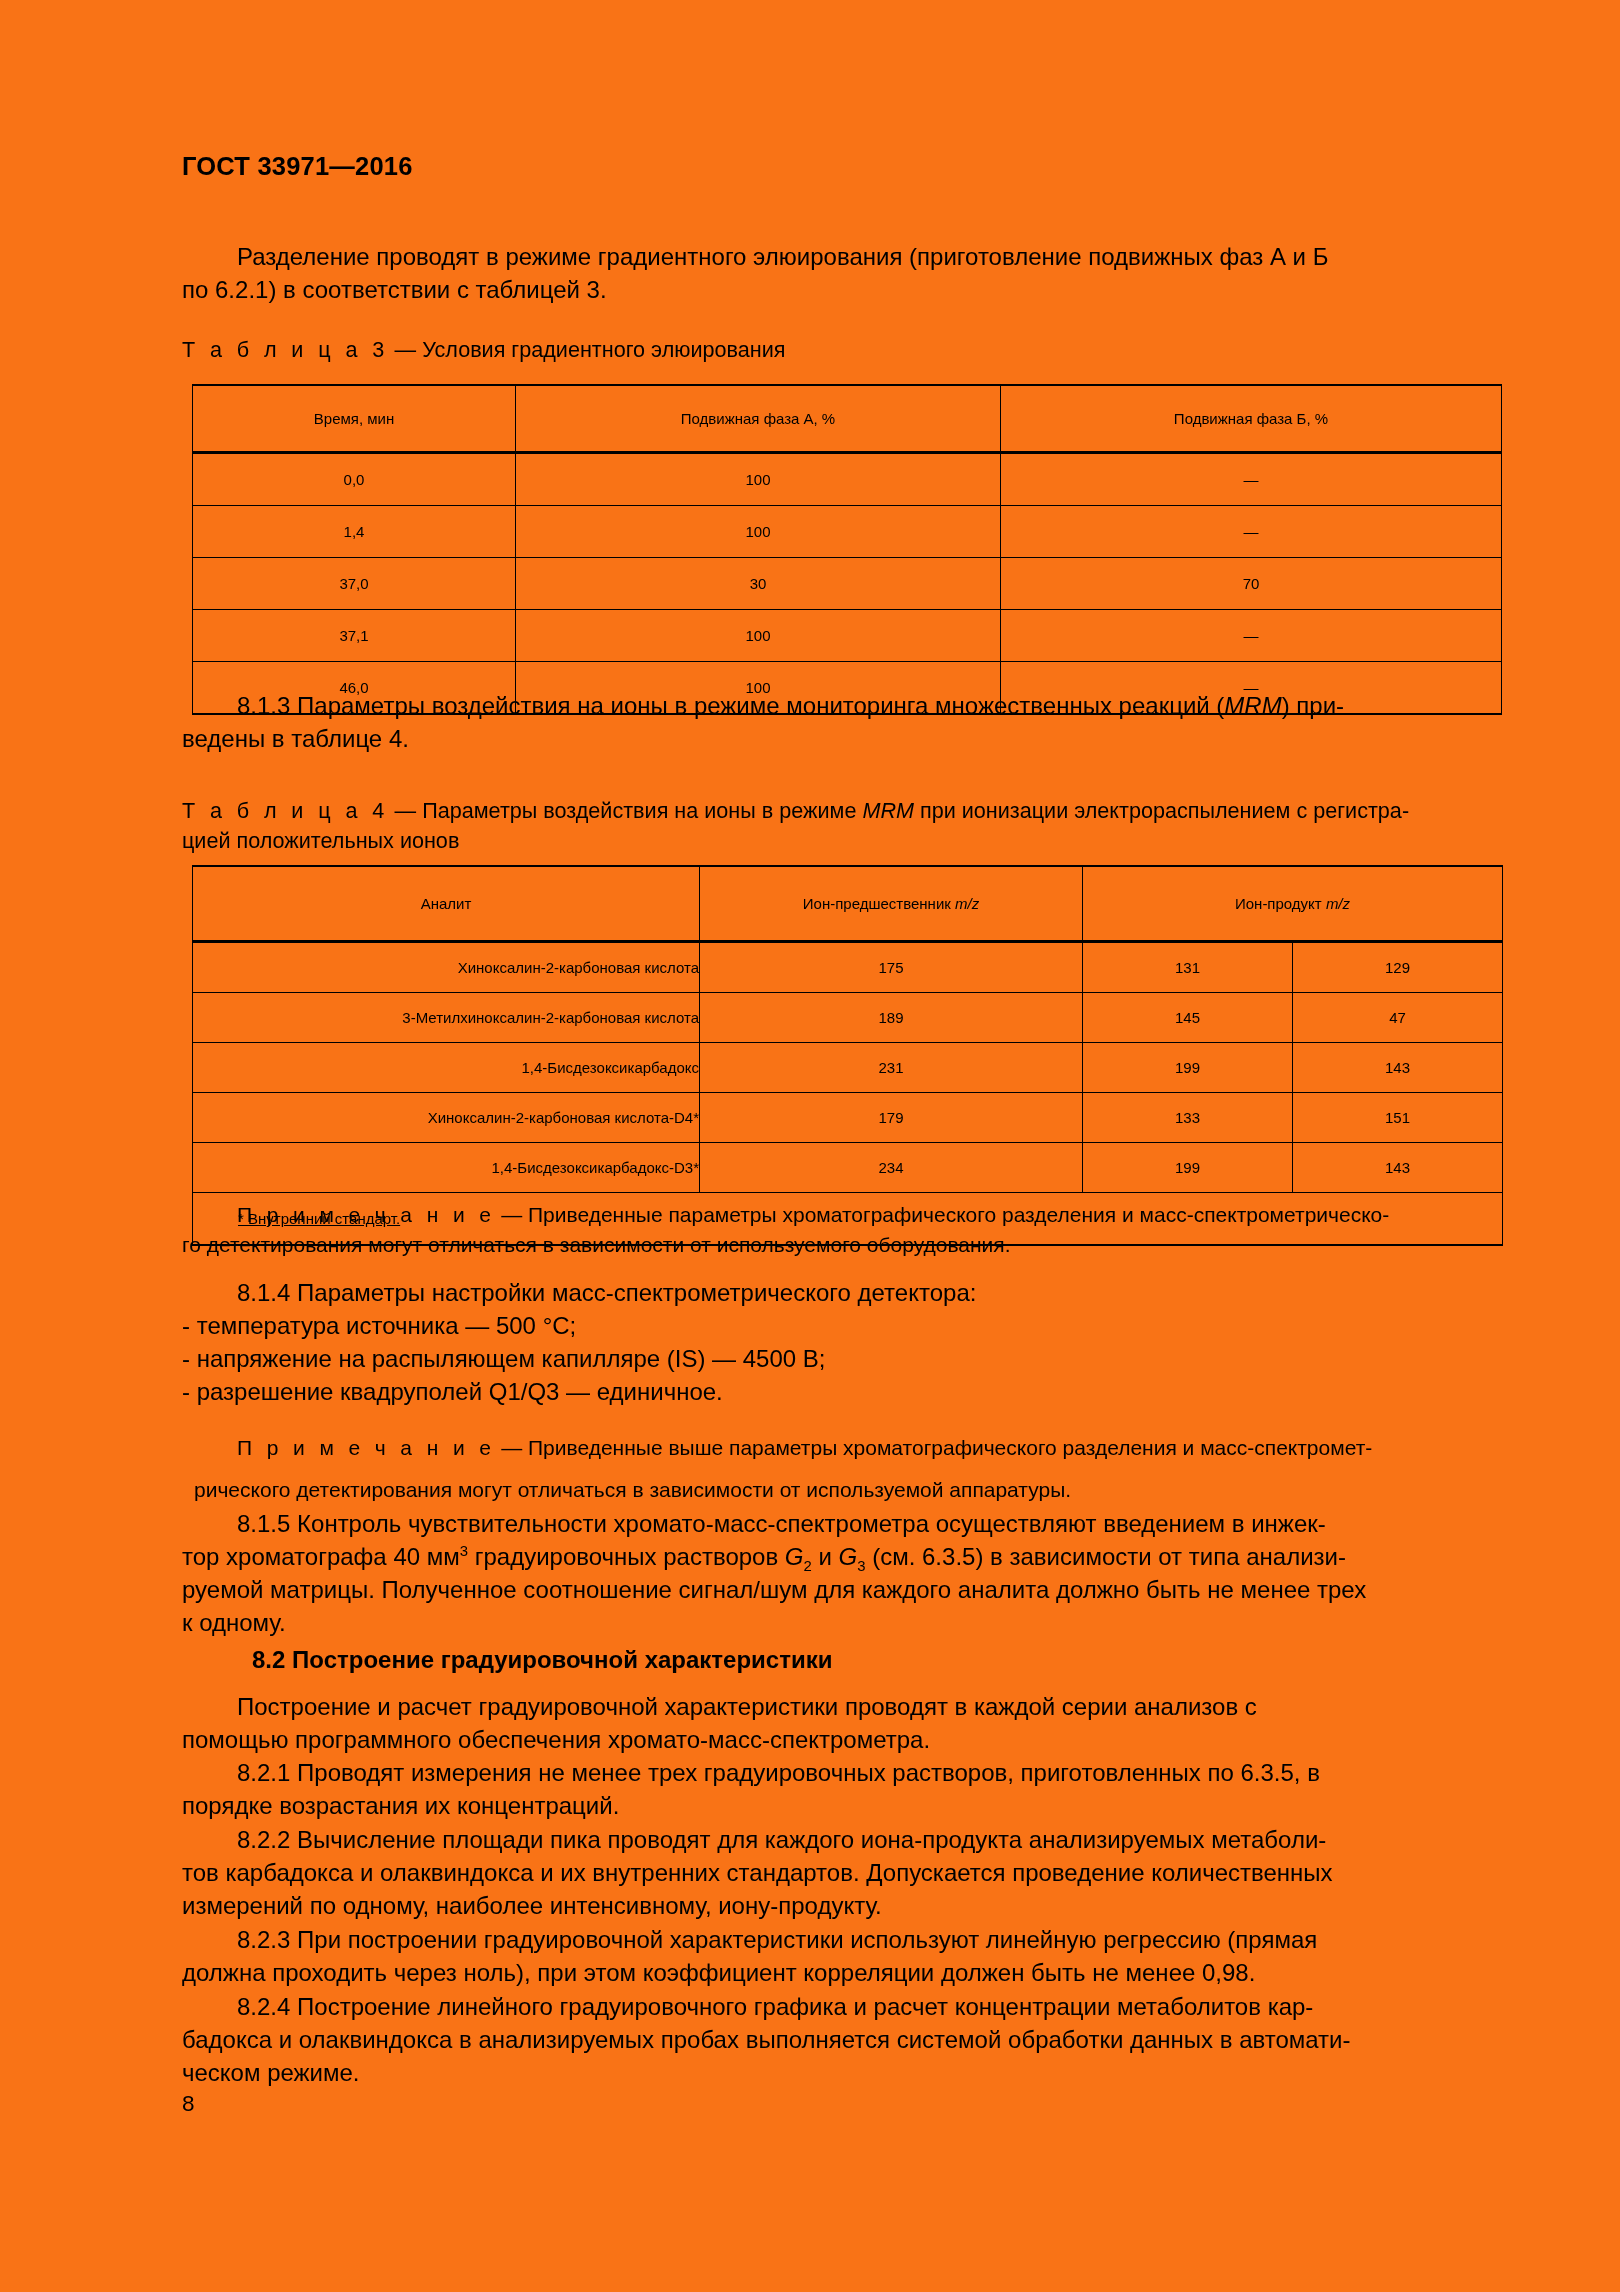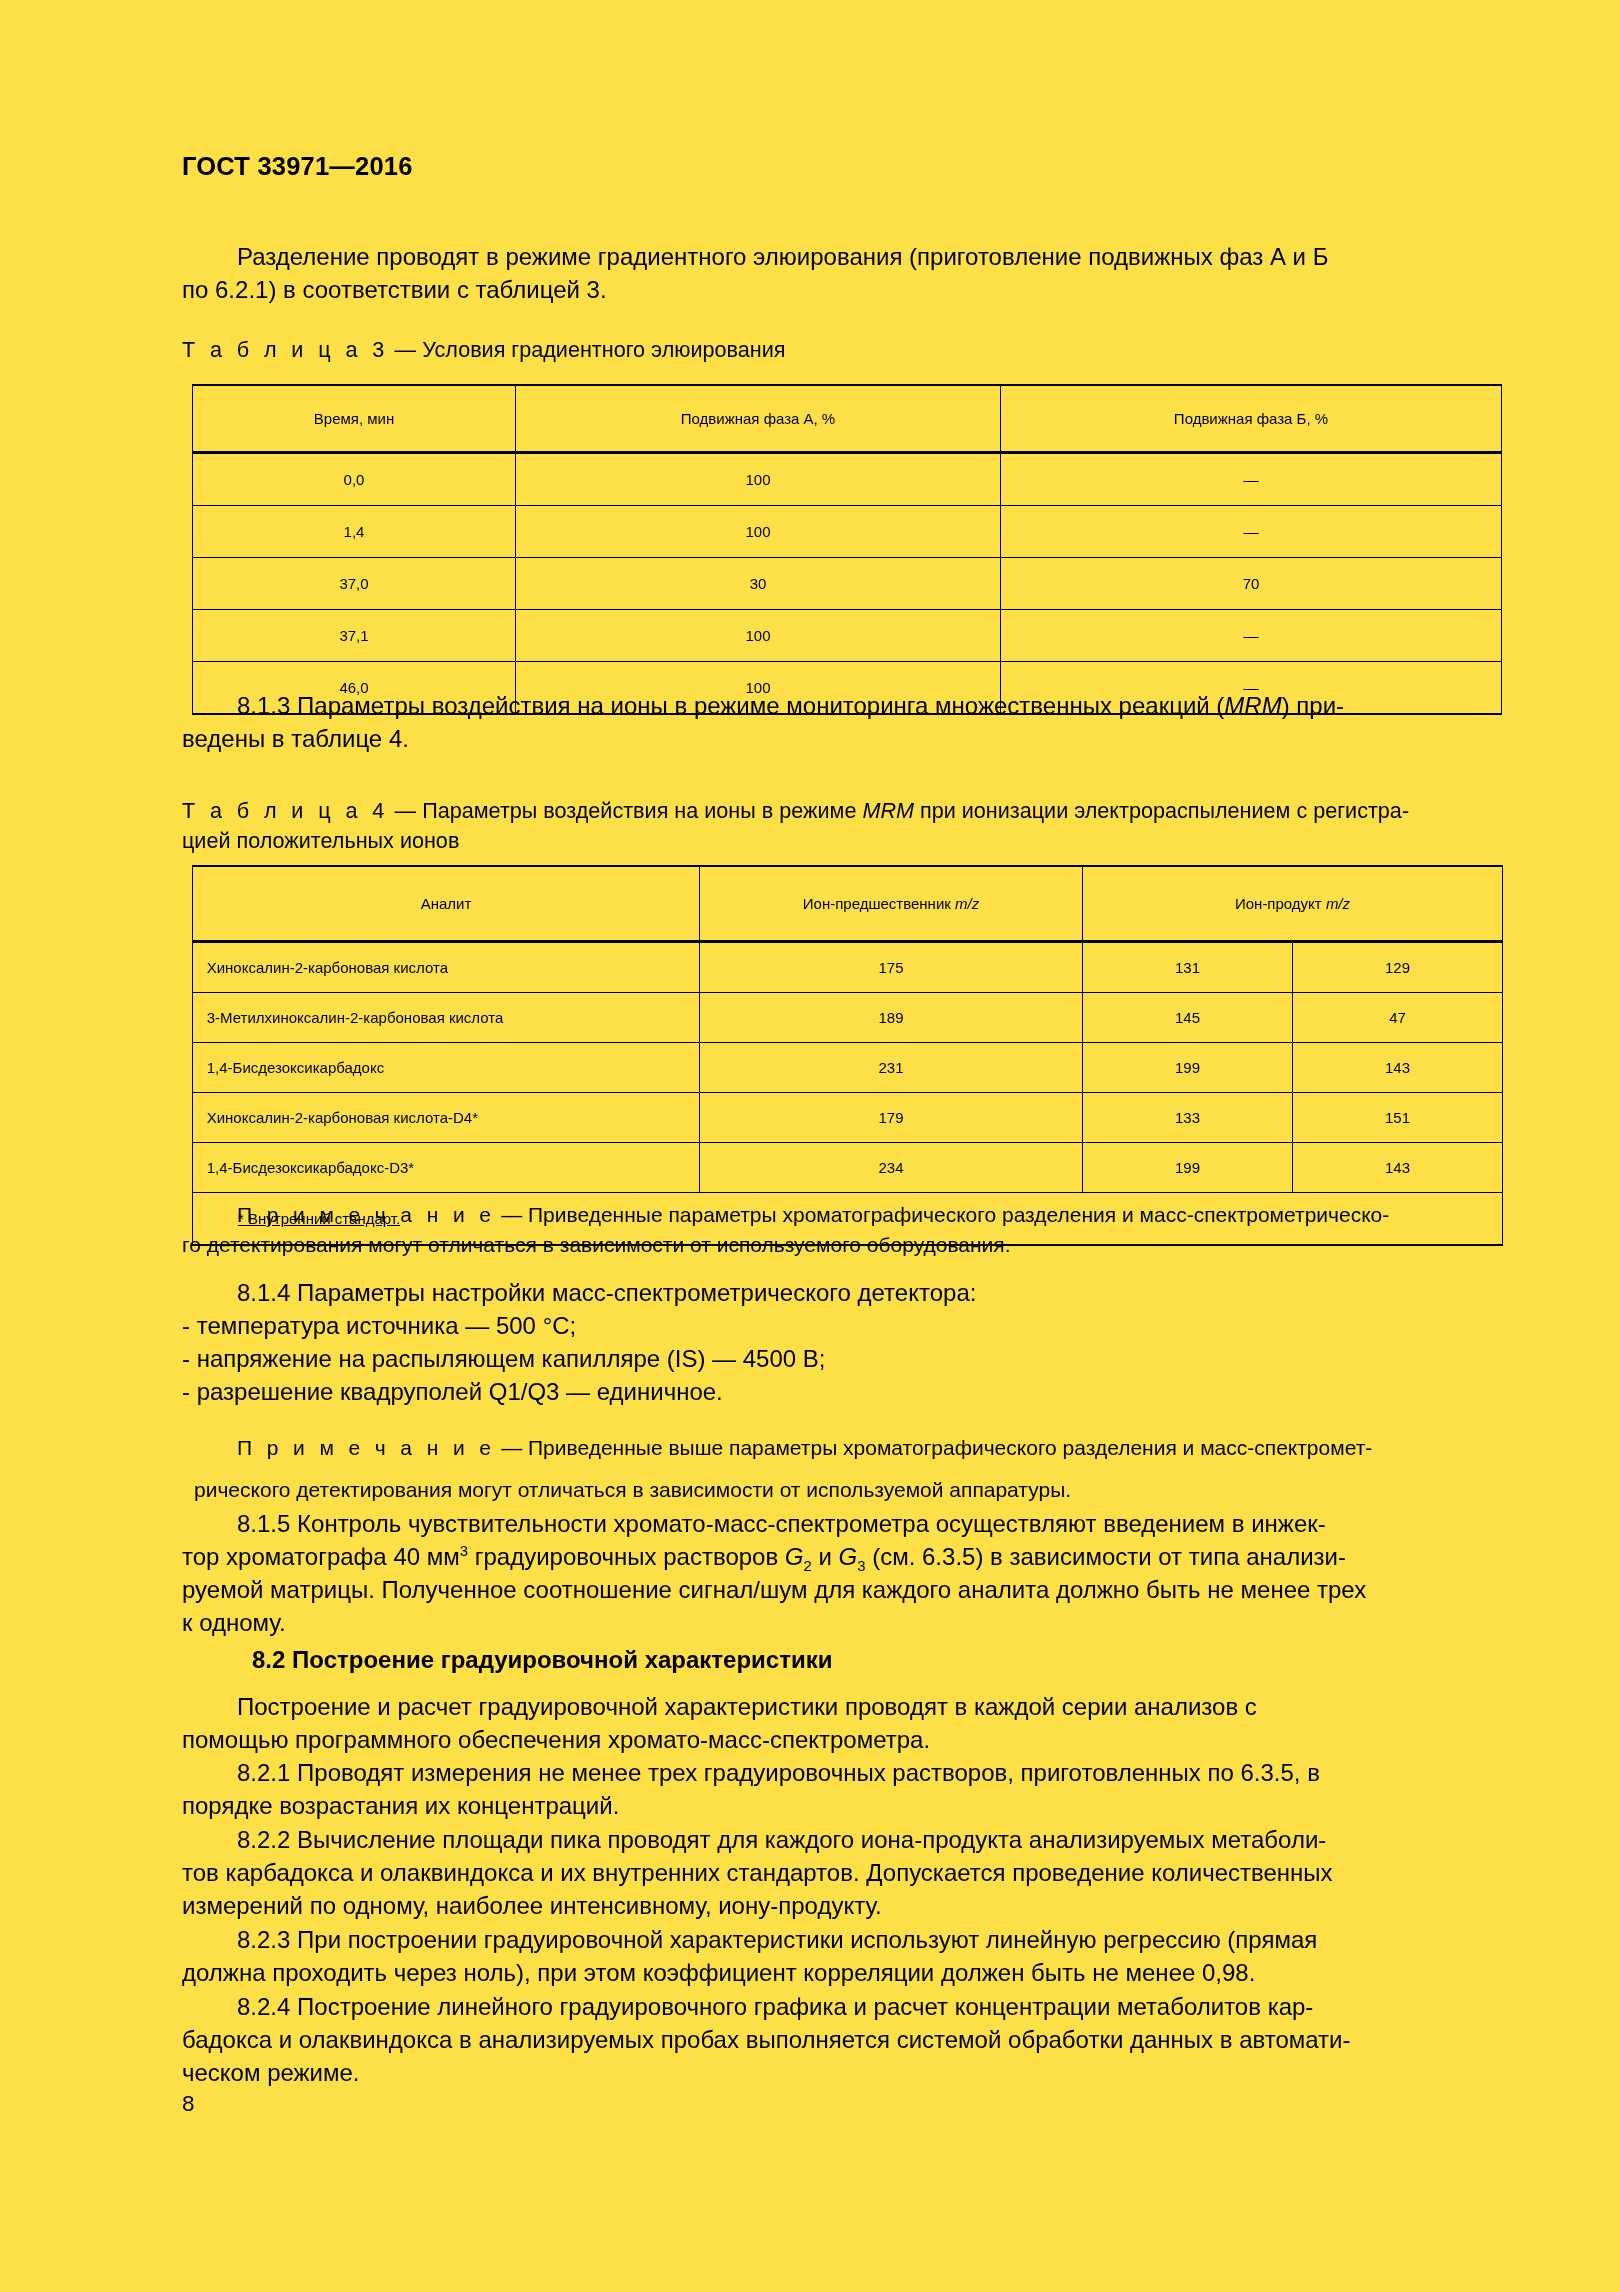--- a/index.html
+++ b/index.html
@@ -4,21 +4,21 @@
 <style>
   html, body {
     margin: 0;
     padding: 0;
     background: #ffffff;
   }
   .page {
     position: relative;
     width: 1620px;
     height: 2293px;
-    background: #fde047;
+    background: #f97316;
     font-family: "Liberation Sans", sans-serif;
     color: #000000;
     box-sizing: border-box;
     overflow: hidden;
   }
 
   
   .doc-header {
     position: absolute;
     left: 182px;
@@ -78,21 +78,21 @@
   .gost-table .outer-bottom { border-bottom-width: 2.5px; }
   .gost-table .hdr-sep { border-bottom-width: 3.1px; }
 
   #table3 { left: 192px; top: 384px; width: 1309px; }
   #table3 td { height: 51px; text-align: center; }
   #table3 tr.head td { height: 65px; }
 
   #table4 { left: 192px; top: 865px; width: 1309px; }
   #table4 td { height: 49px; text-align: center; }
   #table4 tr.head td { height: 73px; }
-  #table4 td.analyte { text-align: left; padding-left: 13.7px; }
+  #table4 td.analyte { text-align: right; padding-left: 13.7px; }
   #table4 td.footnote {
     text-align: left;
     padding-left: 45px;
     height: 51px;
     border-left-width: 1.6px;
     border-right-width: 1.6px;
     text-decoration: underline;
   }
 
   

